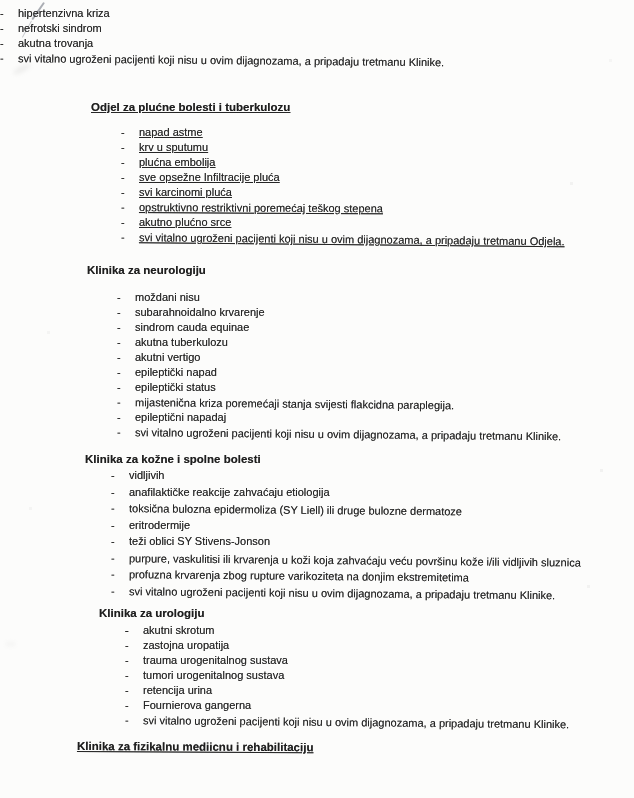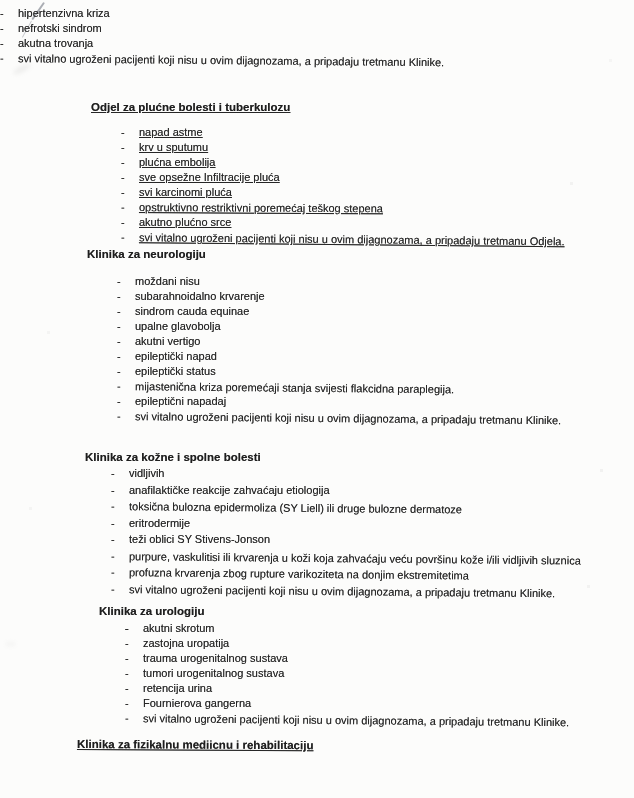--- a/index.html
+++ b/index.html
@@ -54,23 +54,23 @@
     margin:0; padding:0;
     font-size:11.5px; font-weight:bold;
     color:#1e1e1e;
     line-height:14px;
     transform-origin:0 50%;
   }
 
   
   .section:nth-of-type(1) { margin-top:34px; margin-left:91px;text-decoration:underline; }
   .section:nth-of-type(1) ul { margin-top:11px; margin-left:30px; }
-  .section:nth-of-type(2) { margin-top:2px; margin-left:87px; }
+  .section:nth-of-type(2) { margin-top:18px; margin-left:87px; }
   .section:nth-of-type(2) ul { margin-top:13px; margin-left:30px; }
-  .section:nth-of-type(3) { margin-top:26px; margin-left:85px; }
+  .section:nth-of-type(3) { margin-top:12px; margin-left:85px; }
   .section:nth-of-type(3) ul { margin-top:2px;  margin-left:26px; }
   .section:nth-of-type(3) ul li { margin-bottom:1.5px; }
   .section:nth-of-type(4) { margin-top:7px;  margin-left:99px; }
   .section:nth-of-type(4) ul { margin-top:3px;  margin-left:26px; }
   .section:nth-of-type(5) { margin-top:11px; margin-left:77px;text-decoration:underline; }
   .section:nth-of-type(5) h2 { transform:rotate(0.3deg); }
 </style>
 </head>
 <body>
 
@@ -148,21 +148,21 @@
           <li>
     <span class="dash">-</span>
     <span class="txt">subarahnoidalno krvarenje</span>
   </li>
           <li>
     <span class="dash">-</span>
     <span class="txt">sindrom cauda equinae</span>
   </li>
           <li>
     <span class="dash">-</span>
-    <span class="txt">upalne glavobolja</span>
+    <span class="txt">akutna tuberkulozu</span>
   </li>
           <li>
     <span class="dash">-</span>
     <span class="txt">akutni vertigo</span>
   </li>
           <li>
     <span class="dash">-</span>
     <span class="txt">epileptički napad</span>
   </li>
           <li>

